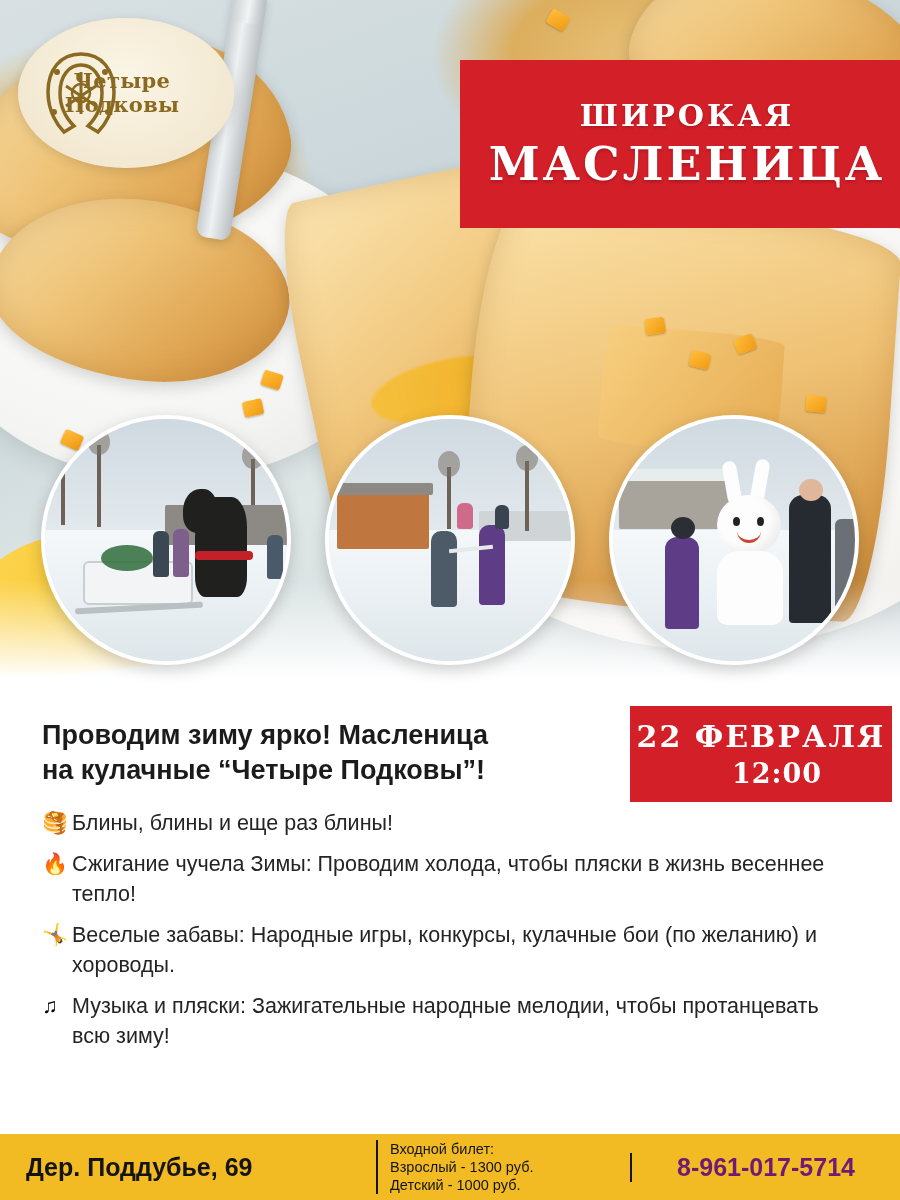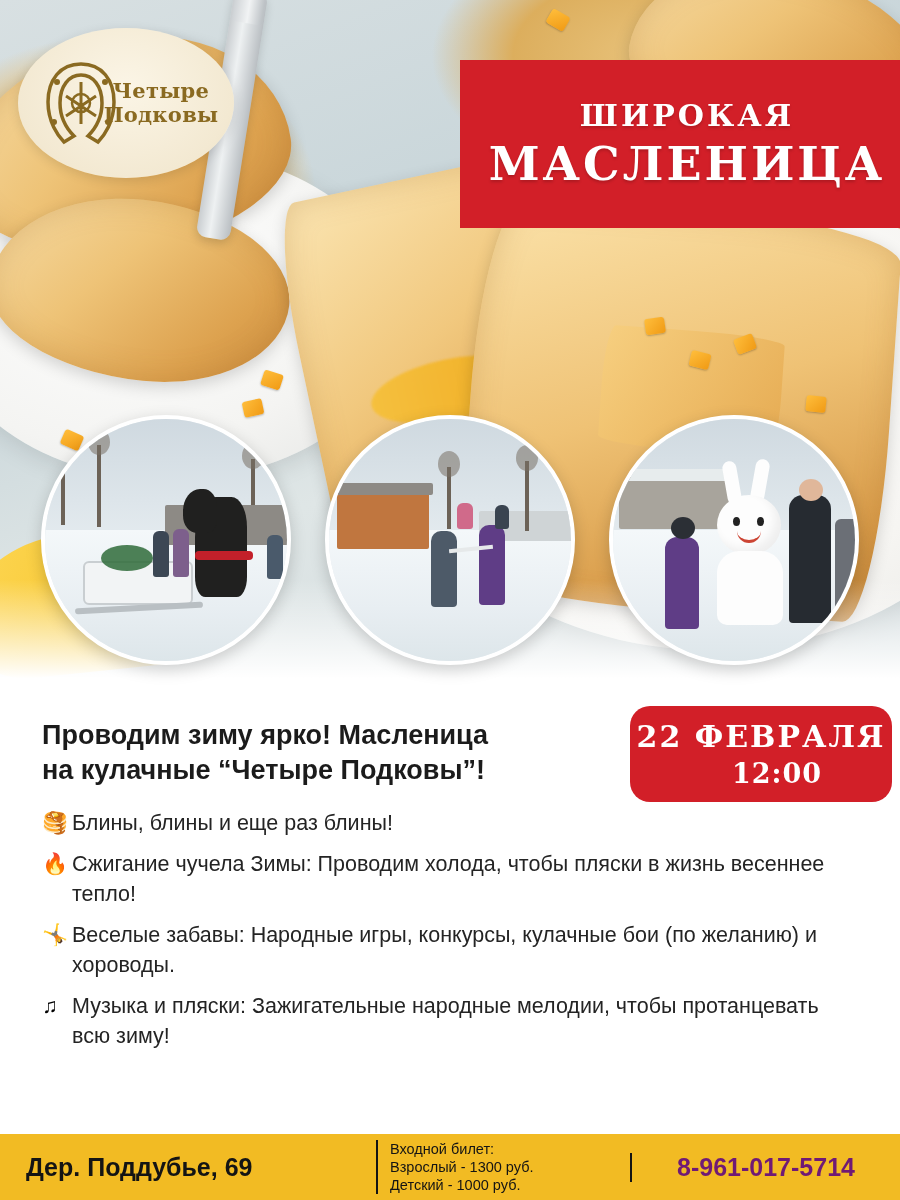--- a/index.html
+++ b/index.html
@@ -96,25 +96,25 @@
     transform: rotate(-6deg);
     opacity: .95;
   }
   .photo-fade {
     position: absolute; left: 0; bottom: 0; width: 900px; height: 120px;
     background: linear-gradient(to bottom, rgba(255,255,255,0) 0%, #ffffff 82%);
   }
 
   
   .logo {
-    position: absolute; left: 18px; top: 28px;
+    position: absolute; left: 18px; top: 18px;
     width: 216px; height: 150px;
     border-radius: 50%;
     background: radial-gradient(ellipse at 50% 40%, #fbf5e6 0%, #f3e9d2 70%, #ece0c3 100%);
-    display: flex; align-items: center; justify-content: flex-end;
+    display: flex; align-items: center; justify-content: center;
     box-shadow: 0 3px 12px rgba(0,0,0,.12);
   }
   .logo-mark {
     position: absolute; left: 22px; top: 32px;
     width: 82px; height: 86px;
   }
   .logo-text {
     position: relative;
     width: 130px; margin-right: 8px;
     color: #8a6a21;
@@ -203,21 +203,21 @@
     font-size: 27px;
     font-weight: bold;
     line-height: 1.28;
   }
 
   
   .date-badge {
     position: absolute; right: 8px; top: 706px;
     width: 262px; height: 96px;
     background: #d21f28;
-    border-radius: 20px;
+    border-radius: 0;
     display: flex; flex-direction: column;
     align-items: center; justify-content: center;
     color: #ffffff;
     font-family: "DejaVu Serif", serif;
     font-weight: bold;
   }
   .date-badge .d1 { font-size: 30px; letter-spacing: 2px; }
   .date-badge .d2 { font-size: 27px; margin-top: 4px; letter-spacing: 1px; margin-left: 32px; }
 
   

